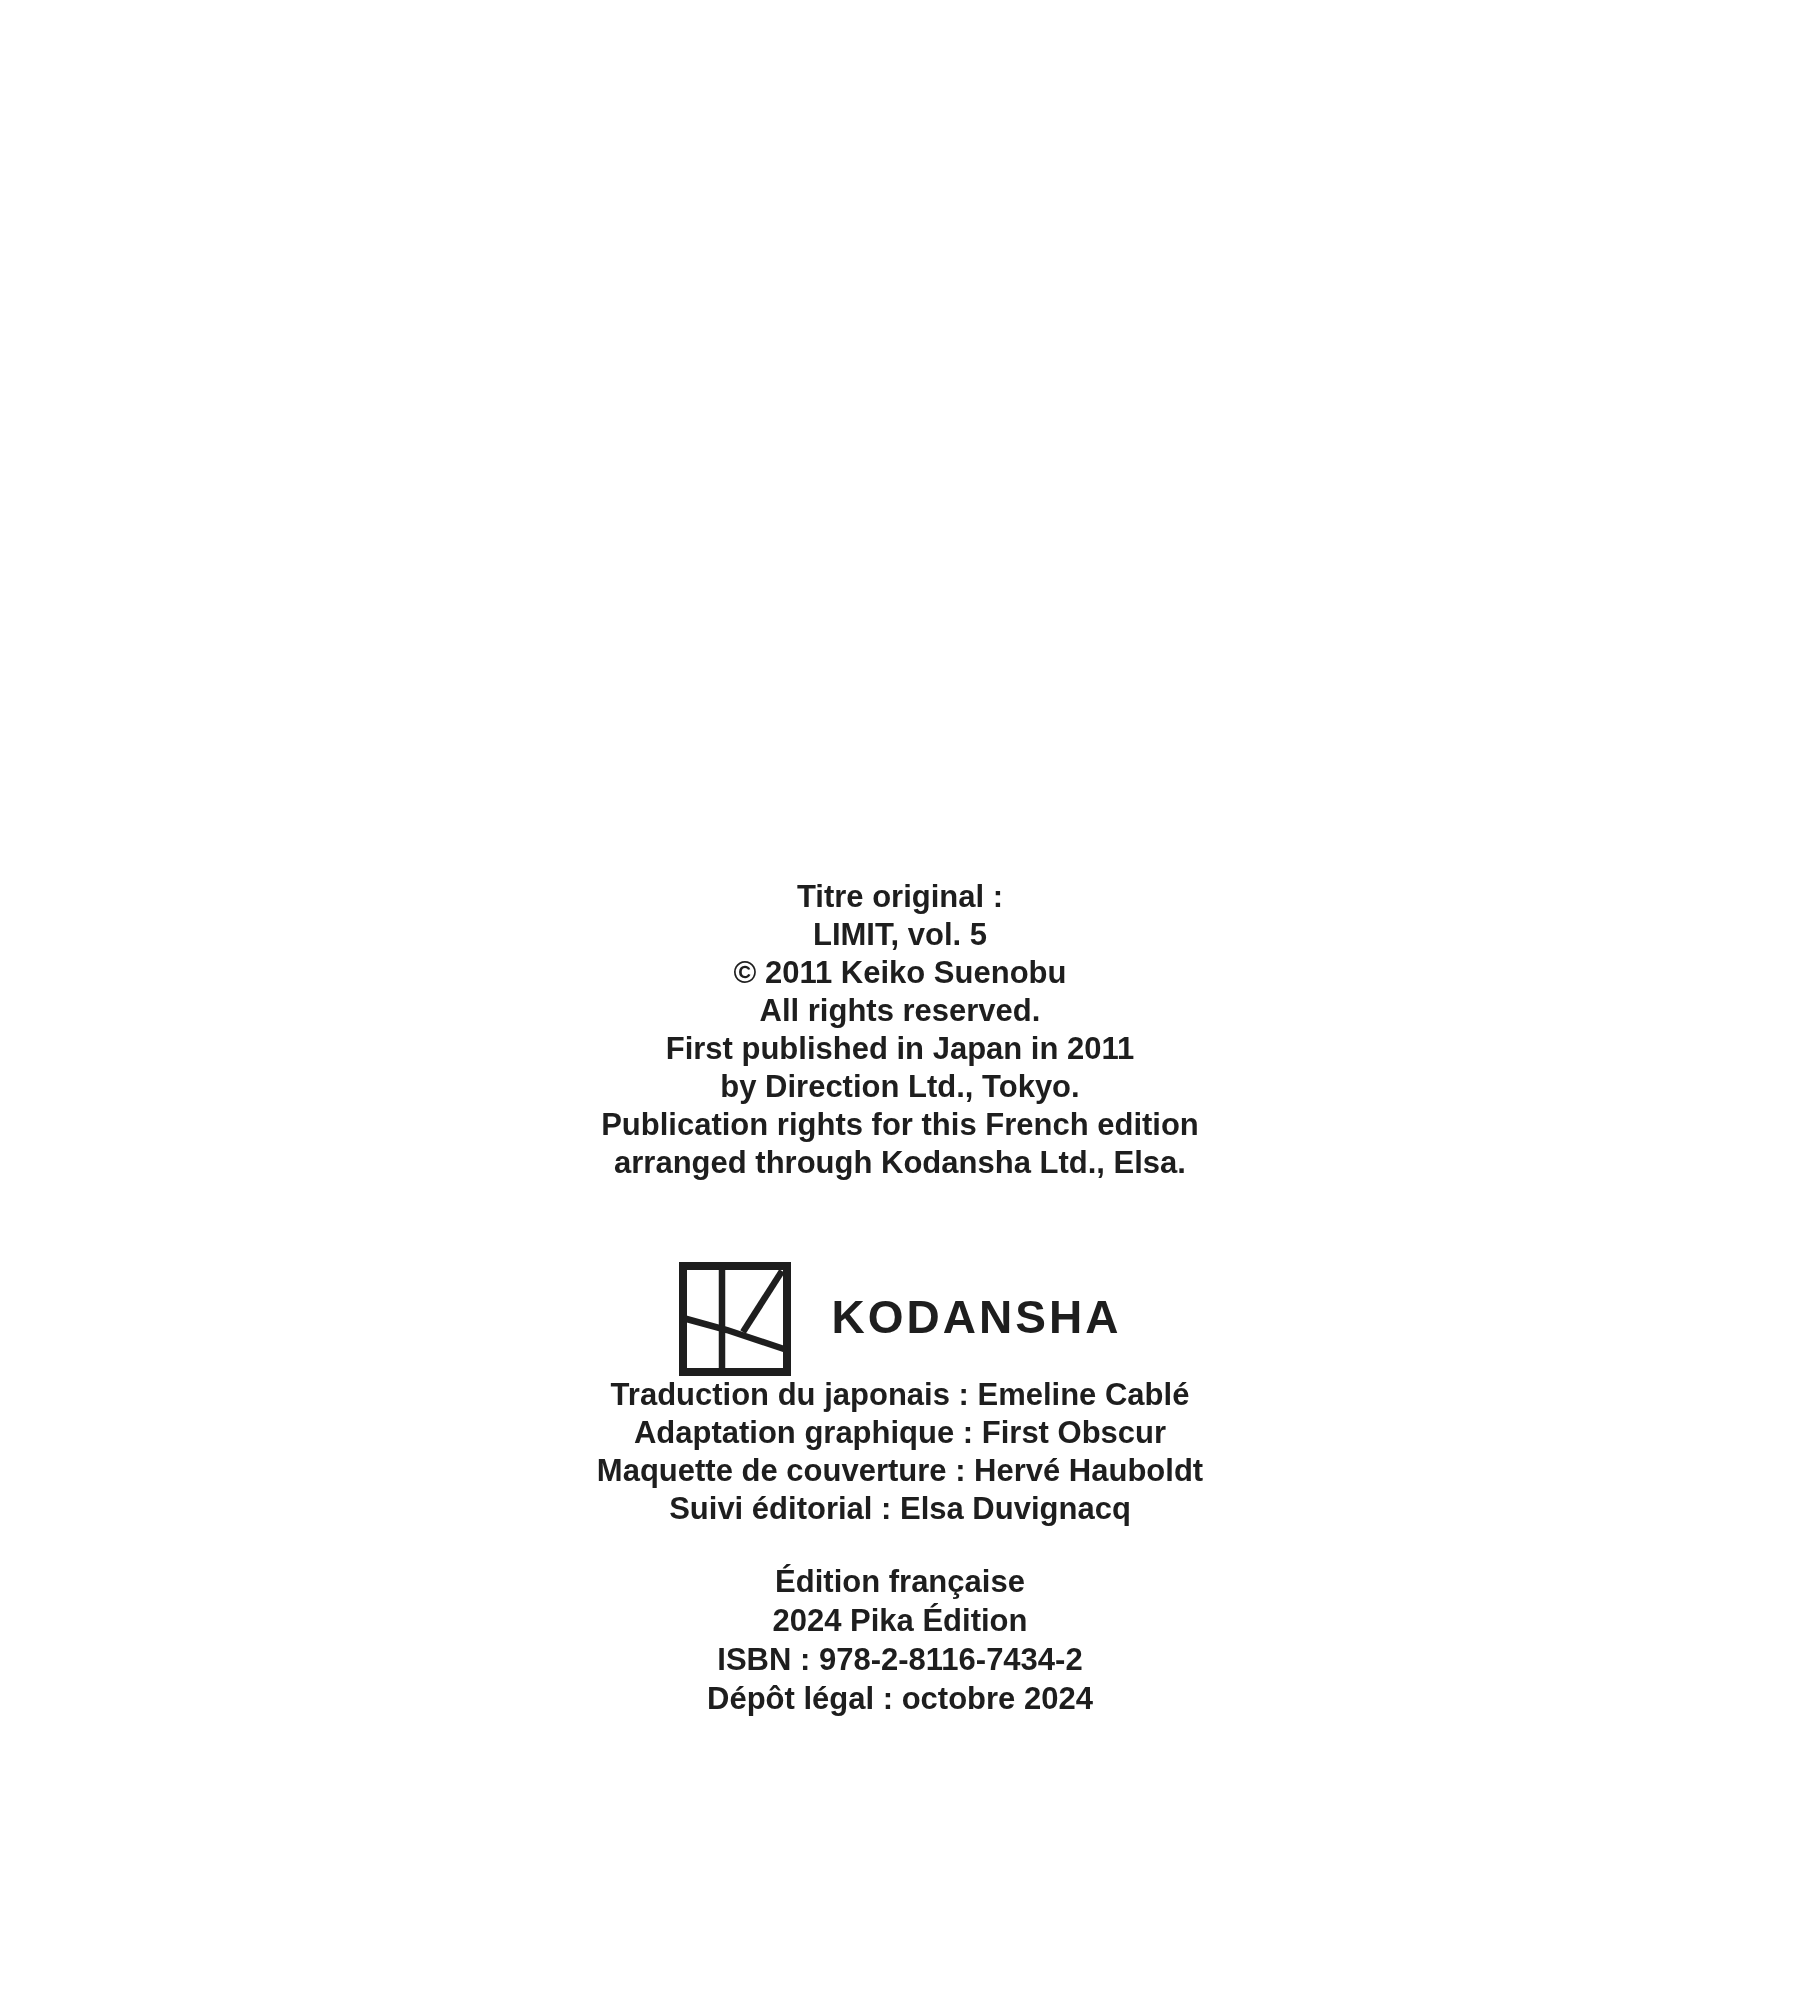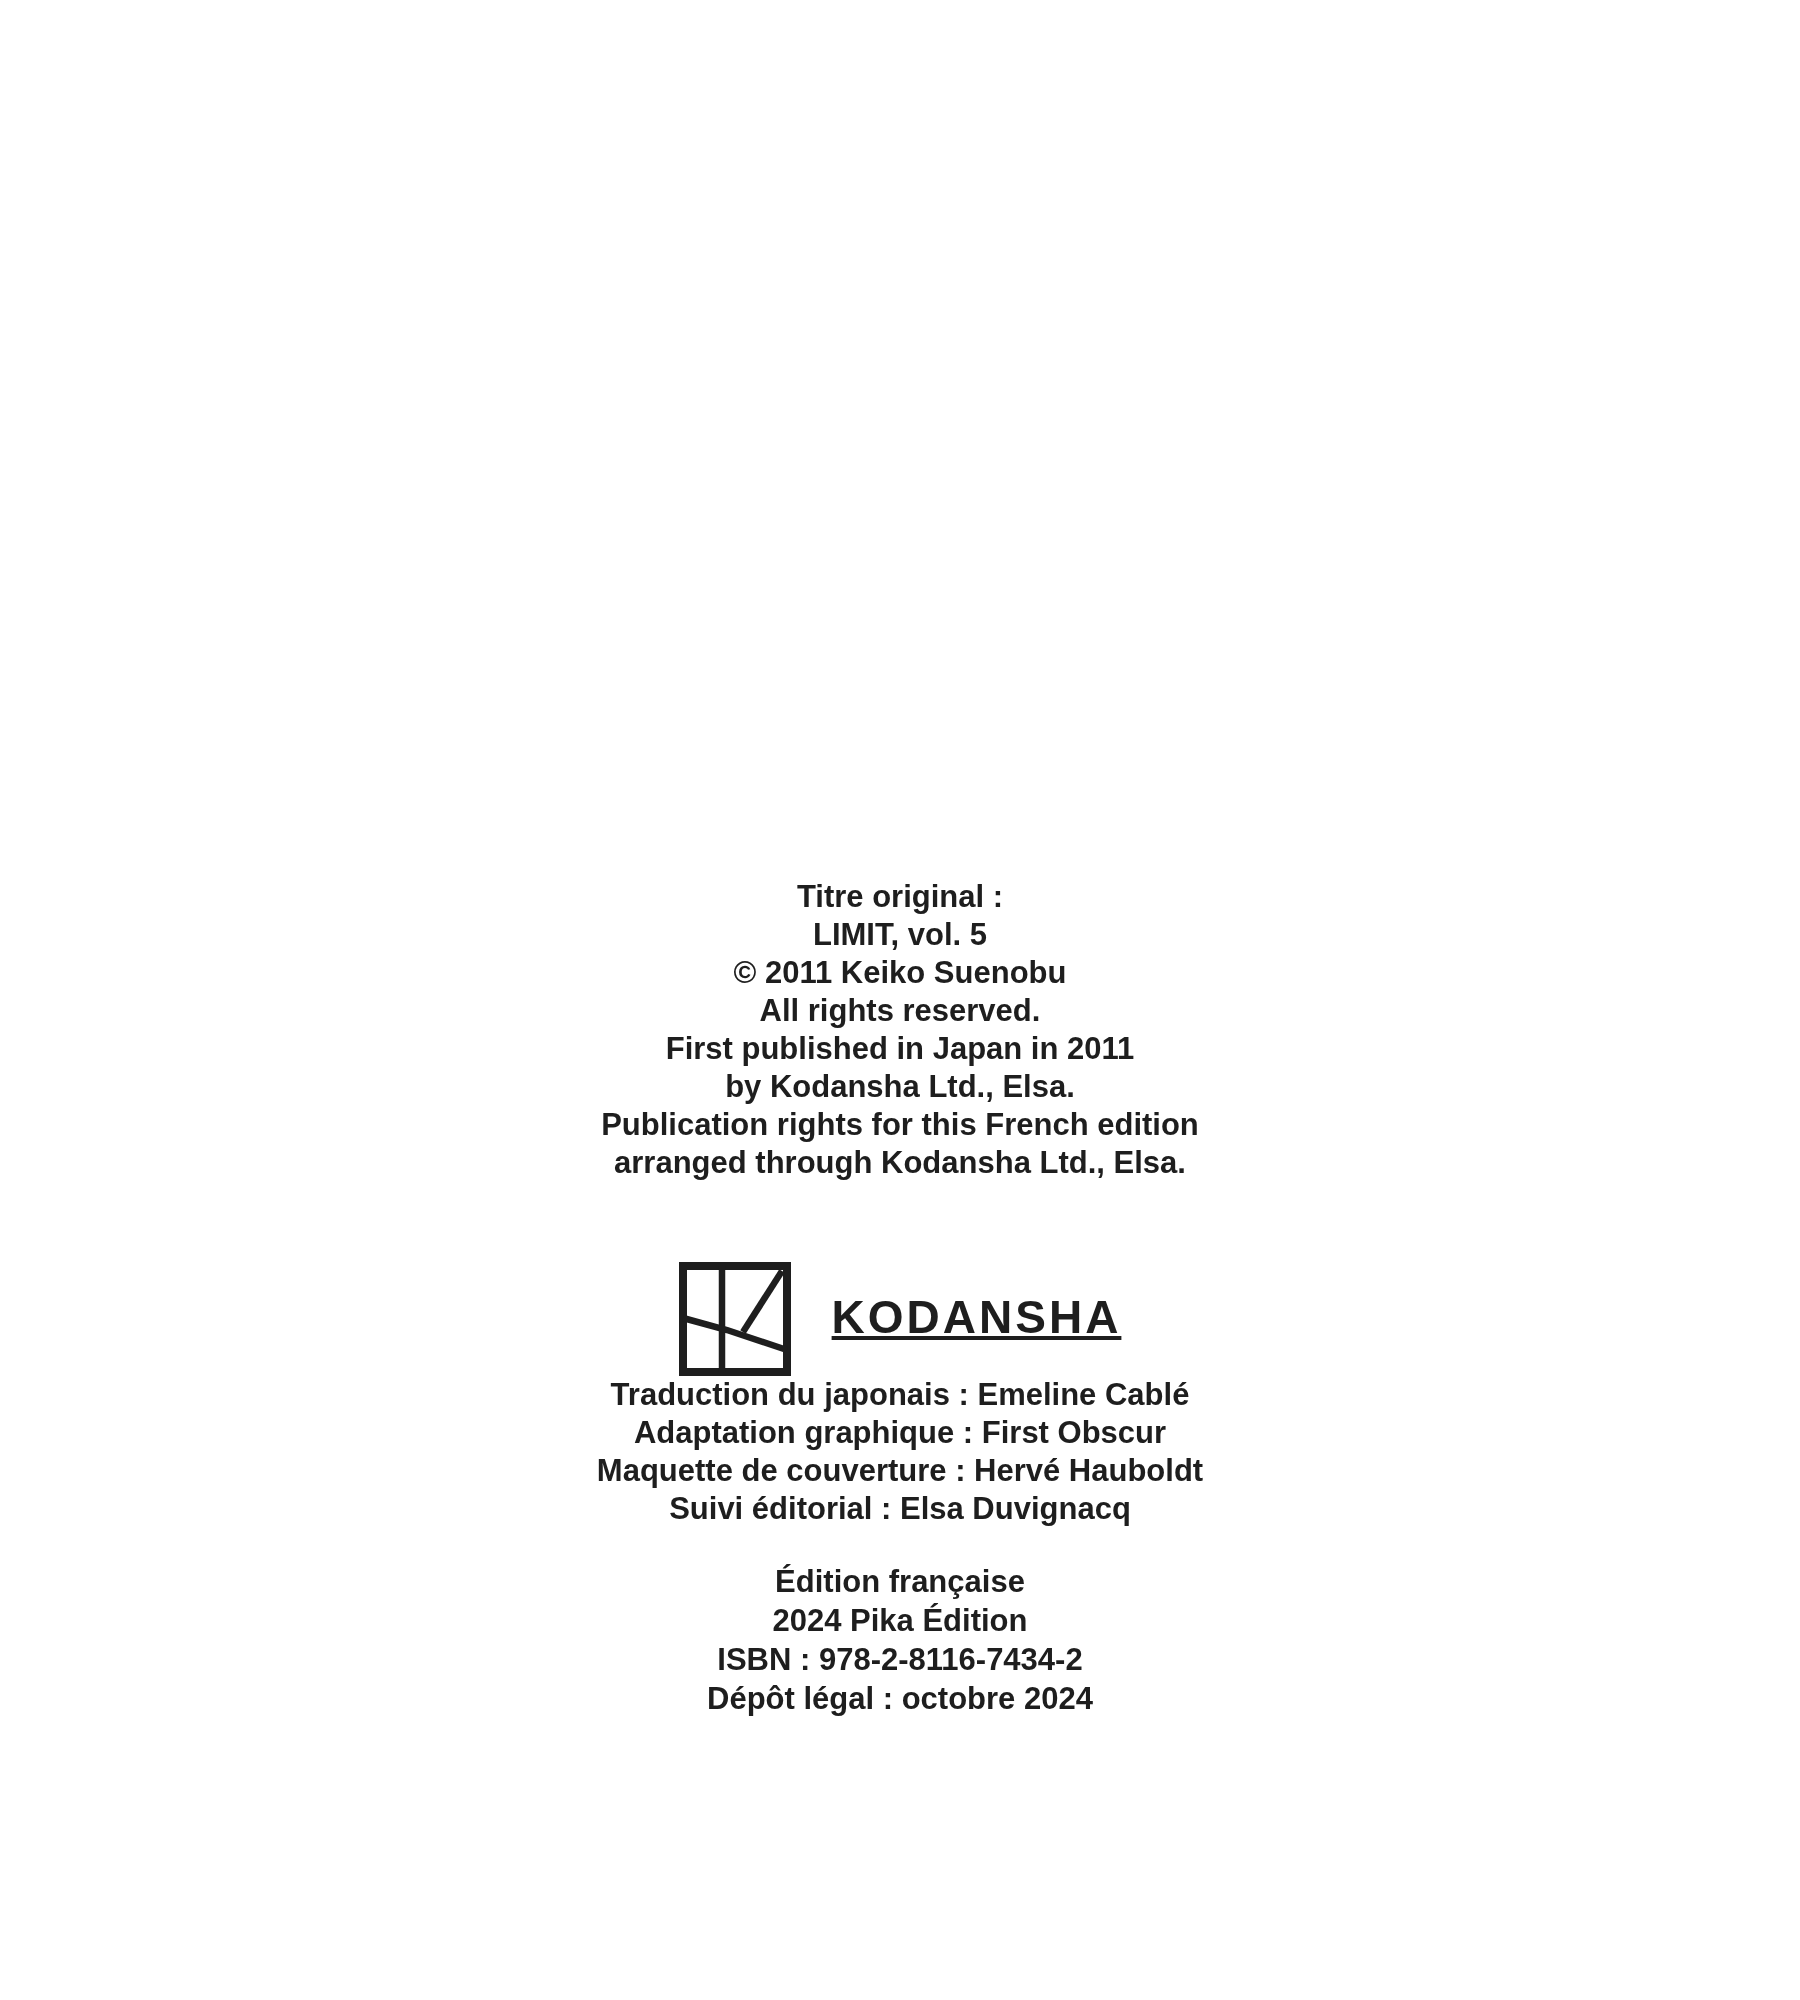--- a/index.html
+++ b/index.html
@@ -28,21 +28,20 @@
   }
   .copyright-block {
     margin-top: 878px;
   }
   .logo-row {
     margin-top: 80px;
     height: 114px;
     display: flex;
     align-items: center;
     gap: 41px;
-    text-decoration: underline;
   }
   .logo-mark {
     width: 112px;
     height: 114px;
     display: block;
   }
   .wordmark {
     font-size: 46px;
     font-weight: bold;
     letter-spacing: 3px;
@@ -60,21 +59,21 @@
 <body>
 
 <div class="page">
 
   <div class="text-block copyright-block">
     <div>Titre original :</div>
     <div>LIMIT, vol. 5</div>
     <div>© 2011 Keiko Suenobu</div>
     <div>All rights reserved.</div>
     <div>First published in Japan in 2011</div>
-    <div>by Kodansha Ltd., Elsa.</div>
+    <div>by Direction Ltd., Tokyo.</div>
     <div>Publication rights for this French edition</div>
     <div>arranged through Kodansha Ltd., Elsa.</div>
   </div>
 
   <div class="logo-row">
     <svg class="logo-mark" viewBox="0 0 112 114" xmlns="http://www.w3.org/2000/svg">
       <rect x="4" y="4" width="104" height="106" fill="none" stroke="#1e1e1e" stroke-width="8"></rect>
       <line x1="43" y1="4" x2="43" y2="110" stroke="#1e1e1e" stroke-width="6.5"></line>
       <line x1="103" y1="9" x2="64" y2="70" stroke="#1e1e1e" stroke-width="6.5"></line>
       <polyline points="4,56 48,68 108,88" fill="none" stroke="#1e1e1e" stroke-width="6.5"></polyline>

